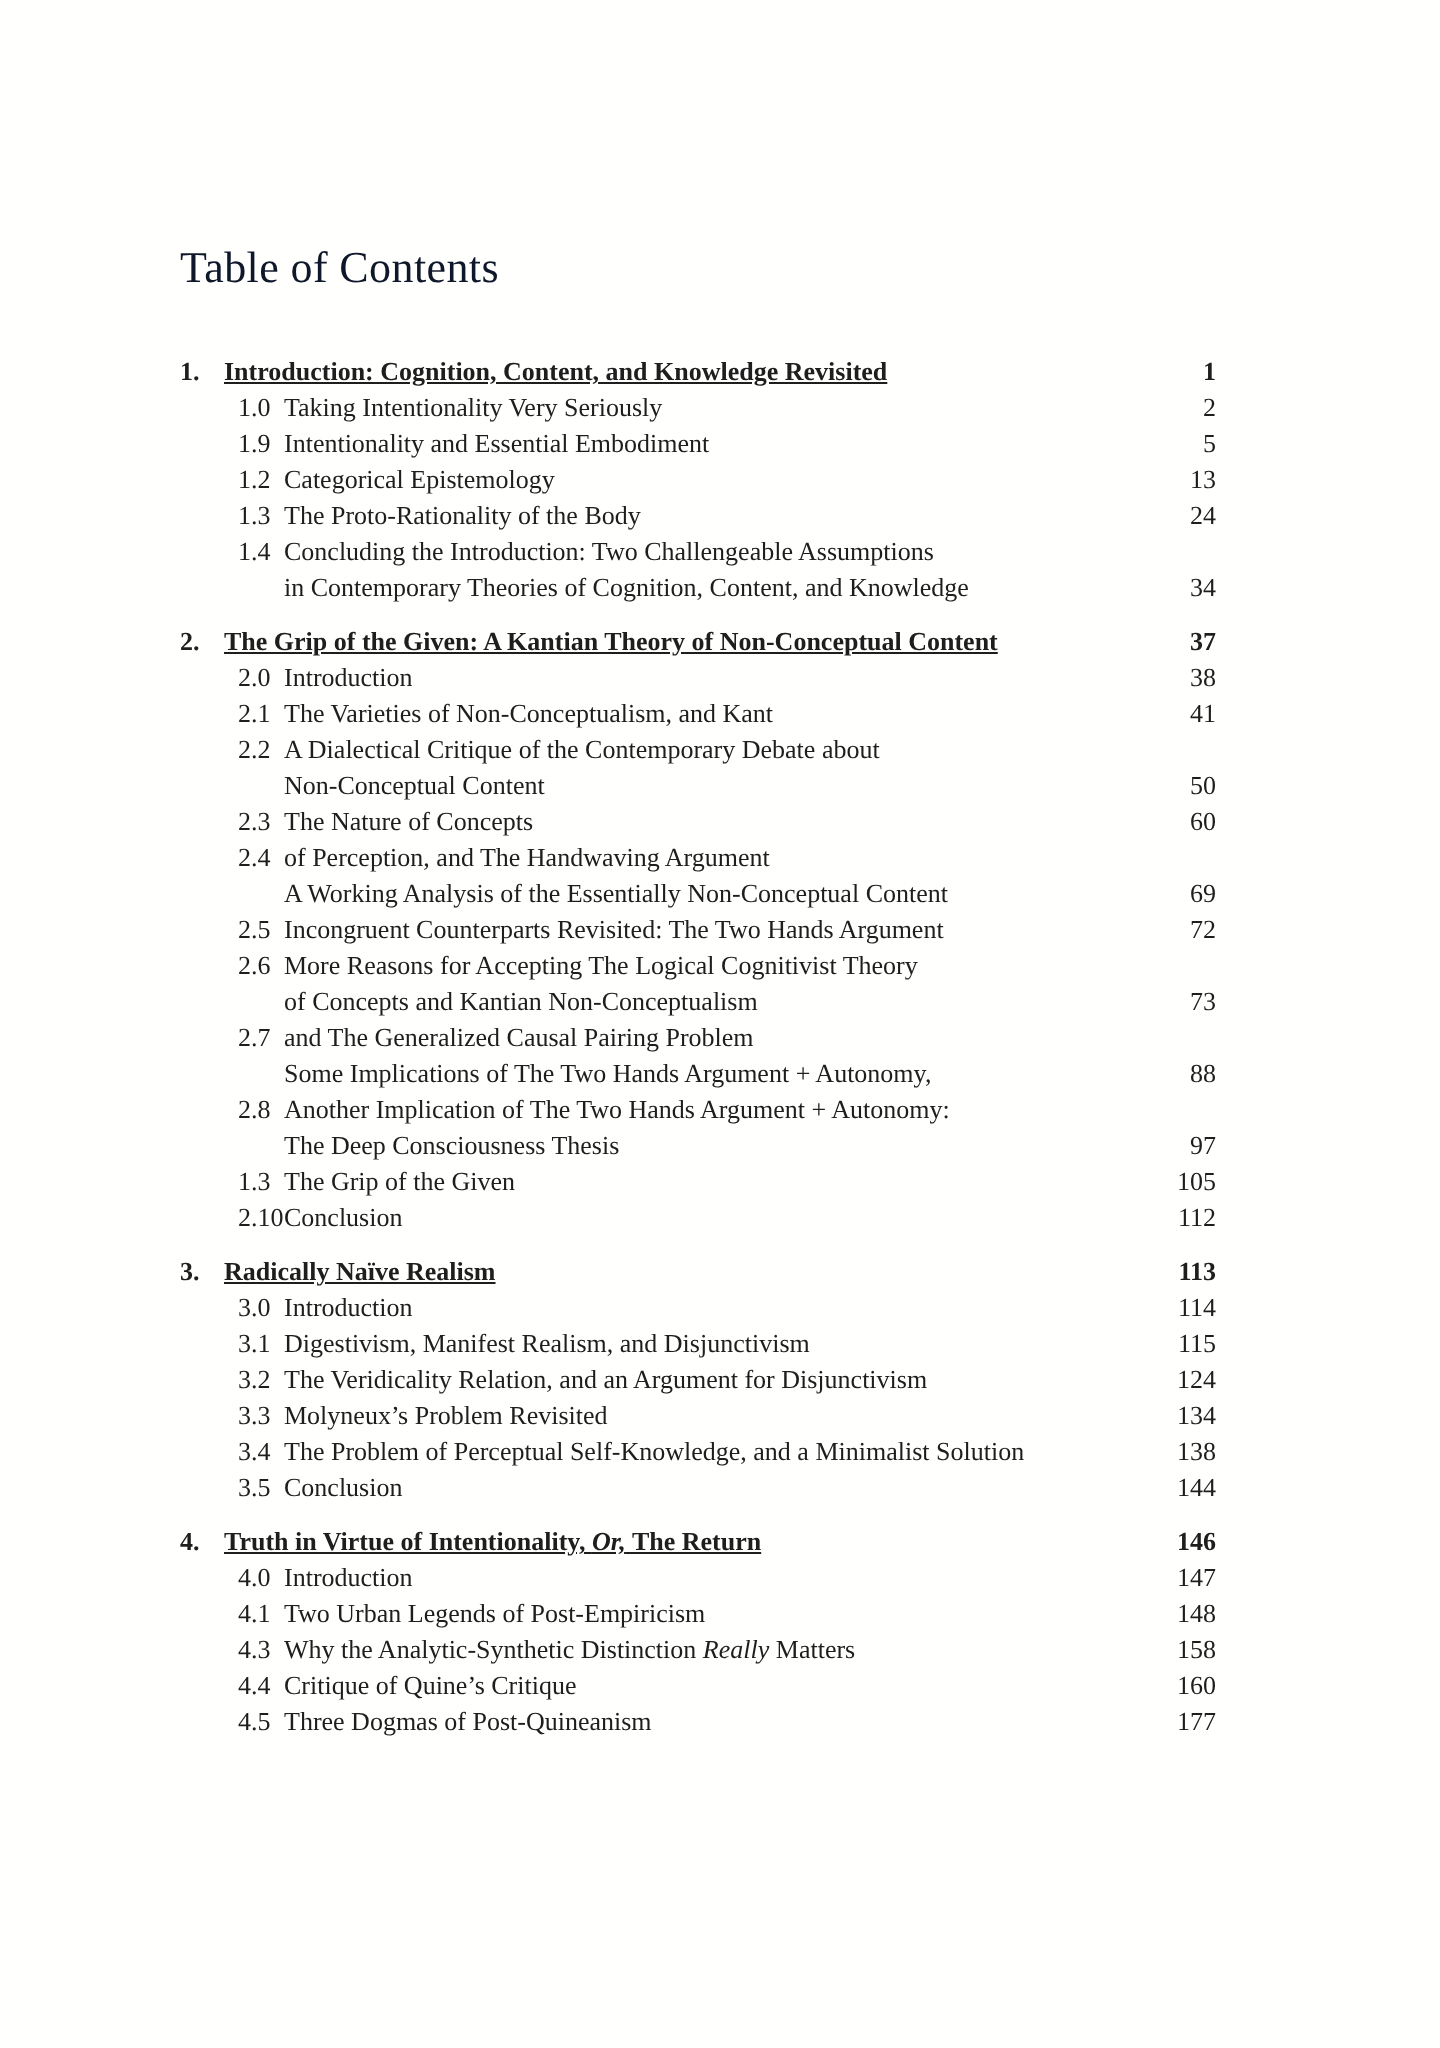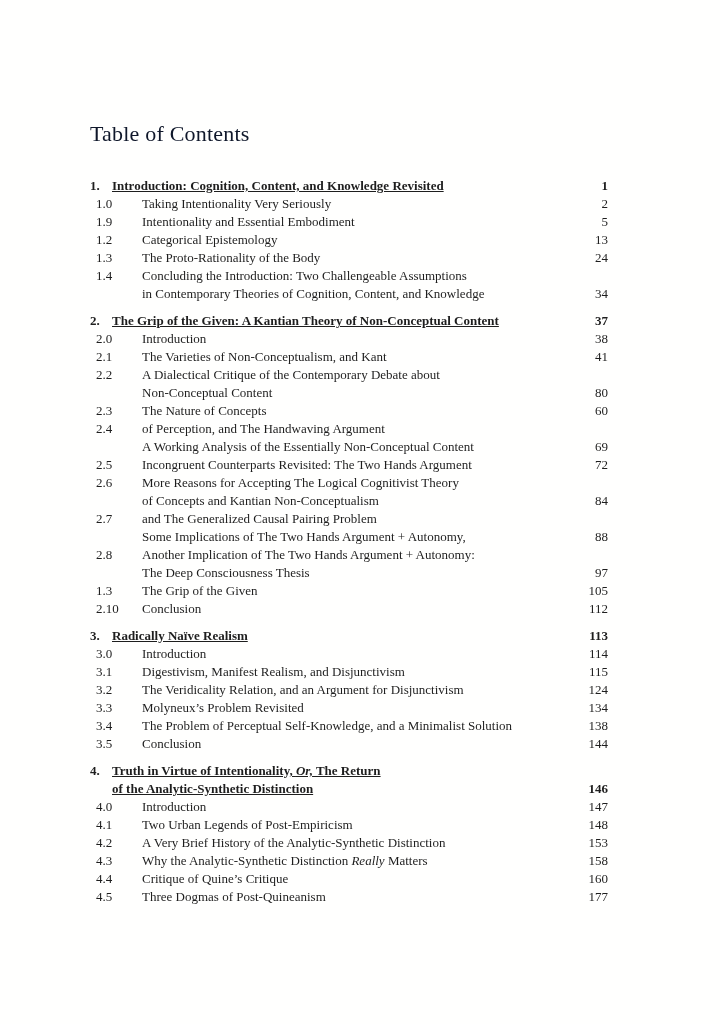--- a/index.html
+++ b/index.html
@@ -30,21 +30,21 @@
     font-size: 13px;
     line-height: 18px;
   }
   .chapter-group + .chapter-group { margin-top: 9px; }
   .entry { position: relative; }
   .entry .num { position: absolute; left: 0; top: 0; }
   .entry .pg { position: absolute; right: 0; bottom: 0; }
   .chapter-head { font-weight: bold; }
   .chapter-head .lines { padding-left: 22px; padding-right: 42px; text-decoration: underline; }
   .chapter-head .num { left: 0; }
-  .section .num { left: 6px; font-family: Liberation Serif, serif; }
+  .section .num { left: 29px; font-family: Liberation Serif, serif; }
   .section .lines { padding-left: 52px; padding-right: 42px; }
   .lines .line { white-space: nowrap; }
 </style>
 </head>
 <body>
 
 <div class="page">
   <div class="title">Table of Contents</div>
   <div class="toc">
       <div class="chapter-group">
@@ -113,21 +113,21 @@
             <div class="line"><span>The Varieties of Non-Conceptualism, and Kant</span></div>
           </div>
           <span class="pg">41</span>
         </div>
         <div class="entry section">
           <span class="num">2.2</span>
           <div class="lines">
             <div class="line"><span>A Dialectical Critique of the Contemporary Debate about</span></div>
             <div class="line"><span>Non-Conceptual Content</span></div>
           </div>
-          <span class="pg">80</span>
+          <span class="pg">50</span>
         </div>
         <div class="entry section">
           <span class="num">2.3</span>
           <div class="lines">
             <div class="line"><span>The Nature of Concepts</span></div>
           </div>
           <span class="pg">60</span>
         </div>
         <div class="entry section">
           <span class="num">2.4</span>
@@ -143,21 +143,21 @@
             <div class="line"><span>Incongruent Counterparts Revisited: The Two Hands Argument</span></div>
           </div>
           <span class="pg">72</span>
         </div>
         <div class="entry section">
           <span class="num">2.6</span>
           <div class="lines">
             <div class="line"><span>More Reasons for Accepting The Logical Cognitivist Theory</span></div>
             <div class="line"><span>of Concepts and Kantian Non-Conceptualism</span></div>
           </div>
-          <span class="pg">84</span>
+          <span class="pg">73</span>
         </div>
         <div class="entry section">
           <span class="num">2.7</span>
           <div class="lines">
             <div class="line"><span>and The Generalized Causal Pairing Problem</span></div>
             <div class="line"><span>Some Implications of The Two Hands Argument + Autonomy,</span></div>
           </div>
           <span class="pg">88</span>
         </div>
         <div class="entry section">
@@ -232,44 +232,36 @@
             <div class="line"><span>Conclusion</span></div>
           </div>
           <span class="pg">144</span>
         </div>
       </div>
       <div class="chapter-group">
         <div class="entry chapter-head">
           <span class="num">4.</span>
           <div class="lines">
             <div class="line"><span>Truth in Virtue of Intentionality, </span><i>Or,</i><span> The Return</span></div>
-            <div class="line"><span>of the Analytic-Synthetic Distinction</span></div>
           </div>
           <span class="pg">146</span>
         </div>
         <div class="entry section">
           <span class="num">4.0</span>
           <div class="lines">
             <div class="line"><span>Introduction</span></div>
           </div>
           <span class="pg">147</span>
         </div>
         <div class="entry section">
           <span class="num">4.1</span>
           <div class="lines">
             <div class="line"><span>Two Urban Legends of Post-Empiricism</span></div>
           </div>
           <span class="pg">148</span>
-        </div>
-        <div class="entry section">
-          <span class="num">4.2</span>
-          <div class="lines">
-            <div class="line"><span>A Very Brief History of the Analytic-Synthetic Distinction</span></div>
-          </div>
-          <span class="pg">153</span>
         </div>
         <div class="entry section">
           <span class="num">4.3</span>
           <div class="lines">
             <div class="line"><span>Why the Analytic-Synthetic Distinction </span><i>Really</i><span> Matters</span></div>
           </div>
           <span class="pg">158</span>
         </div>
         <div class="entry section">
           <span class="num">4.4</span>

